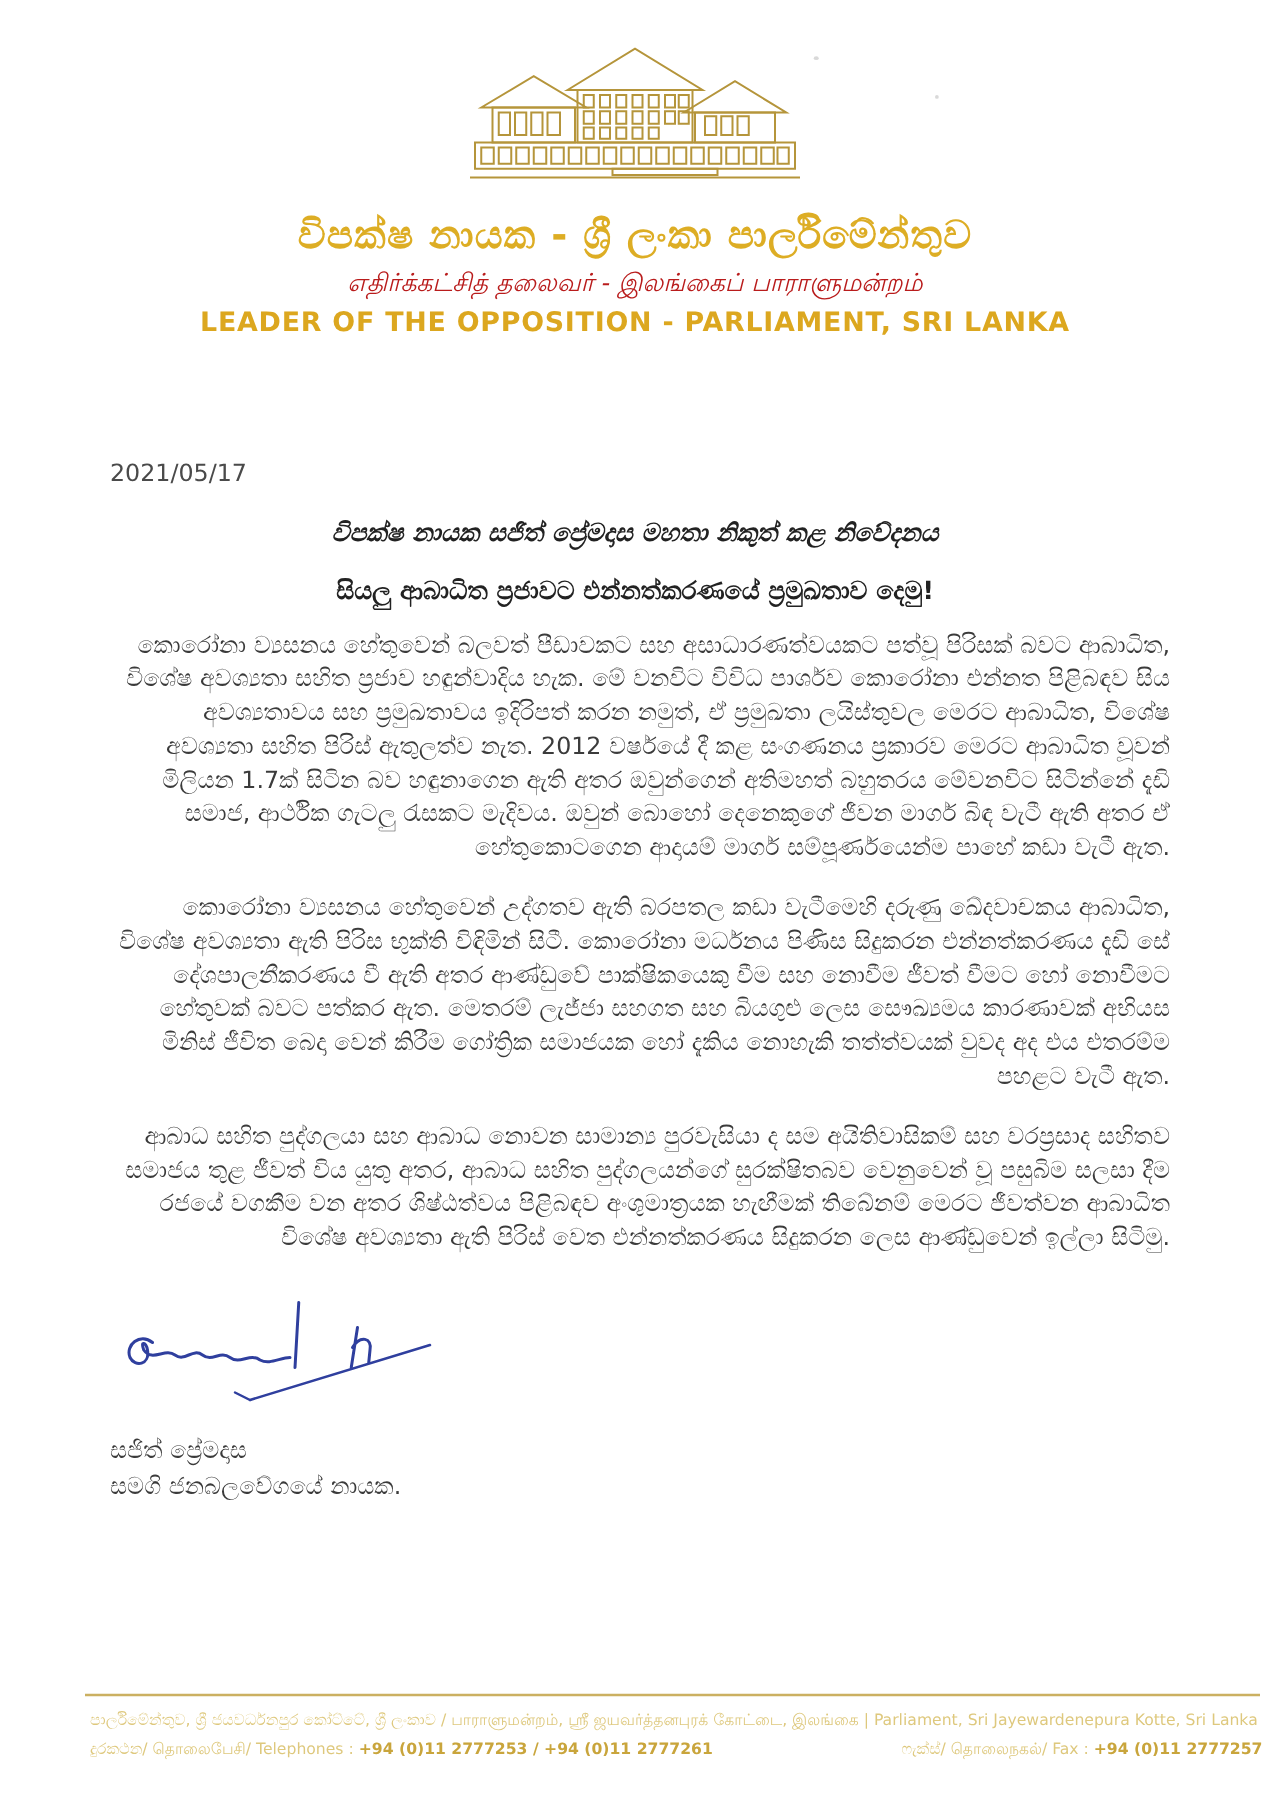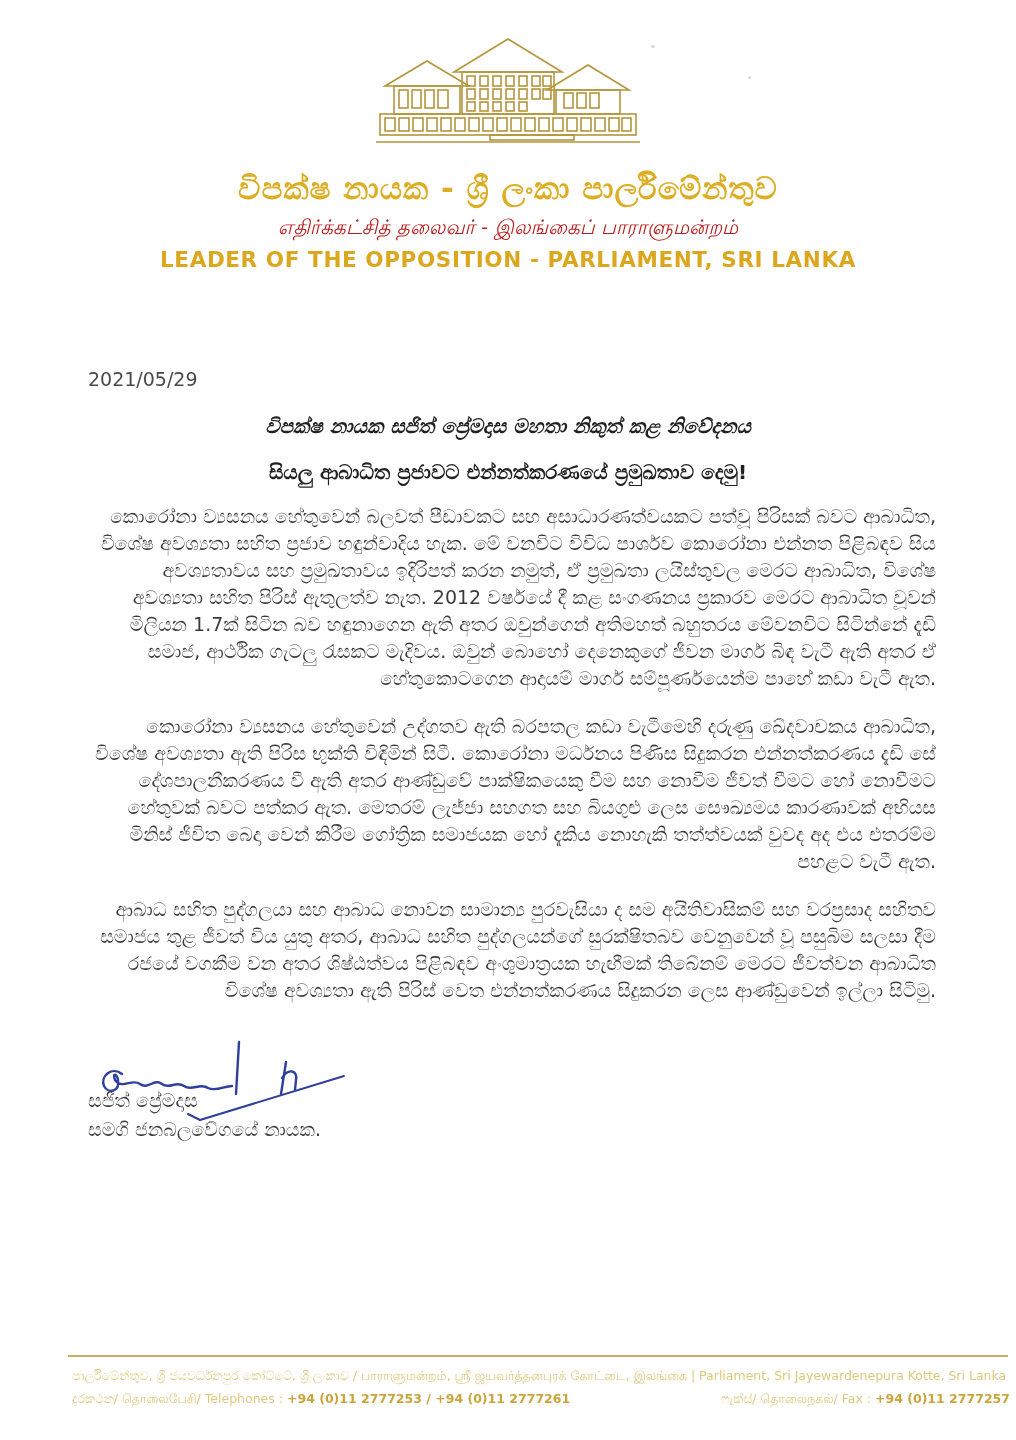--- a/index.html
+++ b/index.html
@@ -41,21 +41,21 @@
   .heading-2 { top:460px; }
   .letter-body {
     position:absolute; top:503px; left:88px; width:848px;
     font-size:19px; line-height:27px; color:#3b3b3b;
     text-align:right;
   }
   .letter-body p { margin:0 0 21px 0; }
   
   .signature-wrap { position:absolute; top:1028px; left:88px; width:270px; height:102px; }
   .signoff {
-    position:absolute; top:1086px; left:88px;
+    position:absolute; top:1146px; left:88px;
     font-size:19px; line-height:29px; color:#3b3b3b;
   }
   
   .footer-rule {
     position:absolute; top:1355px; left:68px; width:940px; height:0;
     border-top:2px solid #cbb061;
   }
   .footer {
     position:absolute; top:1366px; left:72px; width:938px;
     font-size:12.5px; color:#d3b652; line-height:20px;
@@ -140,21 +140,21 @@
           <line x1="4" y1="108" x2="268" y2="108"></line>
           <rect x="118" y="101" width="84" height="5"></rect>
         </g>
       </svg>
     </span>
     <div class="lh-sinhala">විපක්ෂ නායක - ශ්‍රී ලංකා පාර්ලිමේන්තුව</div>
     <div class="lh-tamil">எதிர்க்கட்சித் தலைவர் - இலங்கைப் பாராளுமன்றம்</div>
     <div class="lh-english">LEADER OF THE OPPOSITION - PARLIAMENT, SRI LANKA</div>
   </div>
 
-  <div class="date">2021/05/29</div>
+  <div class="date">2021/05/17</div>
 
   <div class="heading heading-1">විපක්ෂ නායක සජිත් ප්‍රේමදාස මහතා නිකුත් කළ නිවේදනය</div>
   <div class="heading heading-2">සියලු ආබාධිත ප්‍රජාවට එන්නත්කරණයේ ප්‍රමුඛතාව දෙමු!</div>
 
   <div class="letter-body">
     <p>කොරෝනා ව්‍යසනය හේතුවෙන් බලවත් පීඩාවකට සහ අසාධාරණත්වයකට පත්වූ පිරිසක් බවට ආබාධිත, විශේෂ අවශ්‍යතා සහිත ප්‍රජාව හඳුන්වාදිය හැක. මේ වනවිට විවිධ පාර්ශව කොරෝනා එන්නත පිළිබඳව සිය අවශ්‍යතාවය සහ ප්‍රමුඛතාවය ඉදිරිපත් කරන නමුත්, ඒ ප්‍රමුඛතා ලයිස්තුවල මෙරට ආබාධිත, විශේෂ අවශ්‍යතා සහිත පිරිස් ඇතුලත්ව නැත. 2012 වර්ෂයේ දී කළ සංගණනය ප්‍රකාරව මෙරට ආබාධිත වූවන් මිලියන 1.7ක් සිටින බව හඳුනාගෙන ඇති අතර ඔවුන්ගෙන් අතිමහත් බහුතරය මේවනවිට සිටින්නේ දැඩි සමාජ, ආර්ථික ගැටලු රැසකට මැදිවය. ඔවුන් බොහෝ දෙනෙකුගේ ජීවන මාර්ග බිඳ වැටී ඇති අතර ඒ හේතුකොටගෙන ආදායම් මාර්ග සම්පූර්ණයෙන්ම පාහේ කඩා වැටී ඇත.</p>
     <p>කොරෝනා ව්‍යසනය හේතුවෙන් උද්ගතව ඇති බරපතල කඩා වැටීමෙහි දරුණු ඛේදවාචකය ආබාධිත, විශේෂ අවශ්‍යතා ඇති පිරිස භුක්ති විඳිමින් සිටී. කොරෝනා මර්ධනය පිණිස සිදුකරන එන්නත්කරණය දැඩි සේ දේශපාලනීකරණය වී ඇති අතර ආණ්ඩුවේ පාක්ෂිකයෙකු වීම සහ නොවීම ජීවත් වීමට හෝ නොවීමට හේතුවක් බවට පත්කර ඇත. මෙතරම් ලැජ්ජා සහගත සහ බියගුළු ලෙස සෞඛ්‍යමය කාරණාවක් අභියස මිනිස් ජීවිත බෙදා වෙන් කිරීම ගෝත්‍රික සමාජයක හෝ දැකිය නොහැකි තත්ත්වයක් වුවද අද එය එතරම්ම පහළට වැටී ඇත.</p>
     <p>ආබාධ සහිත පුද්ගලයා සහ ආබාධ නොවන සාමාන්‍ය පුරවැසියා ද සම අයිතිවාසිකම් සහ වරප්‍රසාද සහිතව සමාජය තුළ ජීවත් විය යුතු අතර, ආබාධ සහිත පුද්ගලයන්ගේ සුරක්ෂිතබව වෙනුවෙන් වූ පසුබිම සලසා දීම රජයේ වගකීම වන අතර ශිෂ්ඨත්වය පිළිබඳව අංශුමාත්‍රයක හැඟීමක් තිබේනම් මෙරට ජීවත්වන ආබාධිත විශේෂ අවශ්‍යතා ඇති පිරිස් වෙත එන්නත්කරණය සිදුකරන ලෙස ආණ්ඩුවෙන් ඉල්ලා සිටිමු.</p>
   </div>
 

